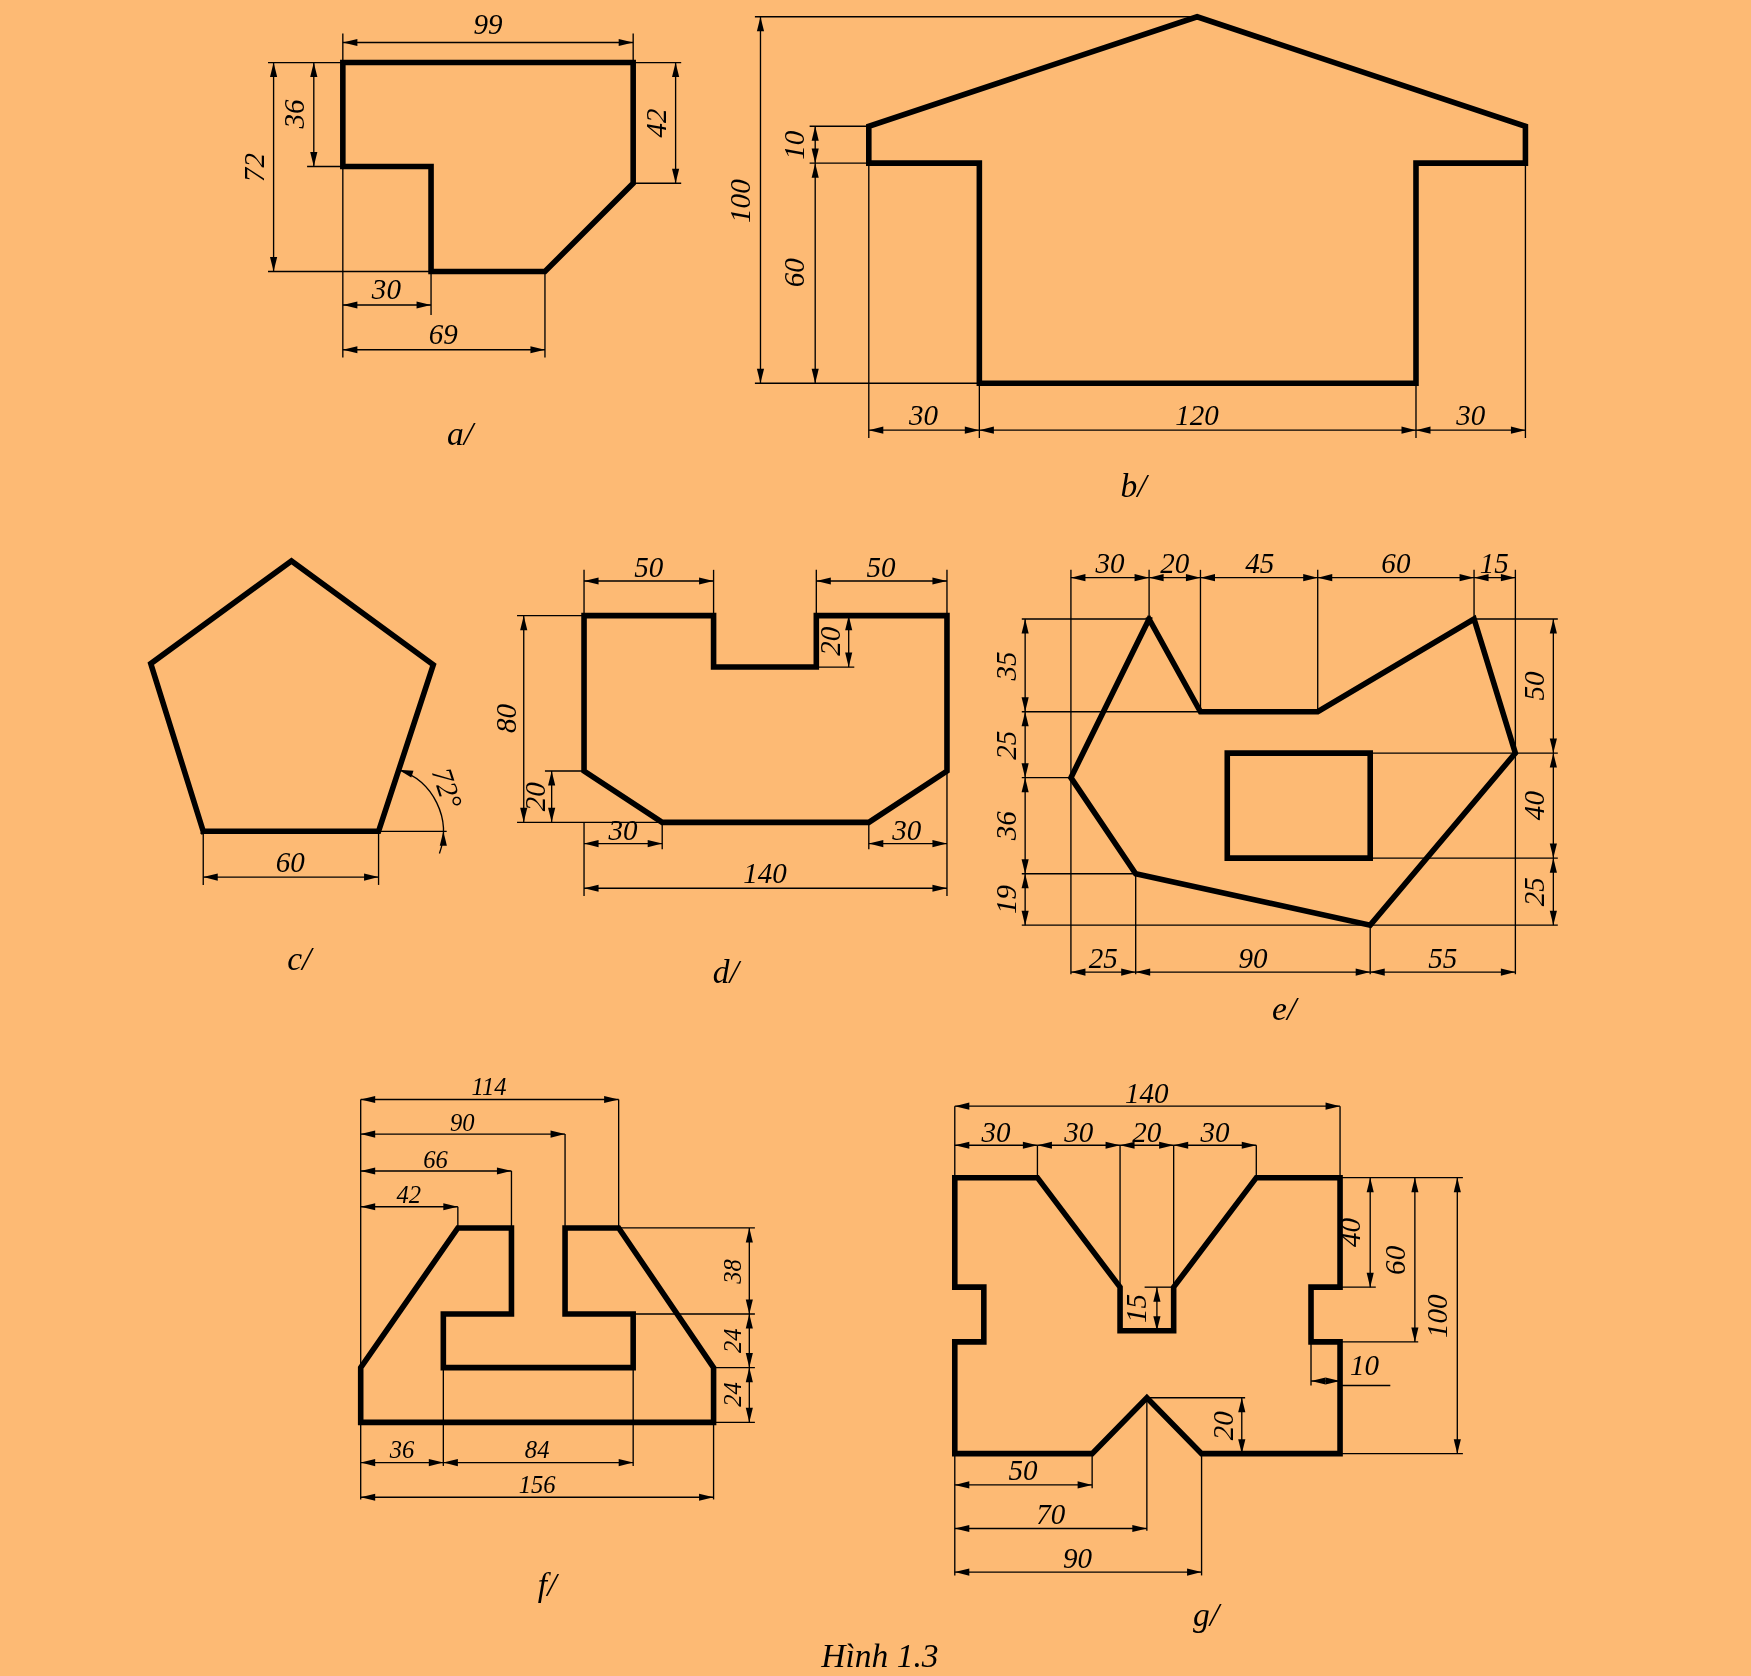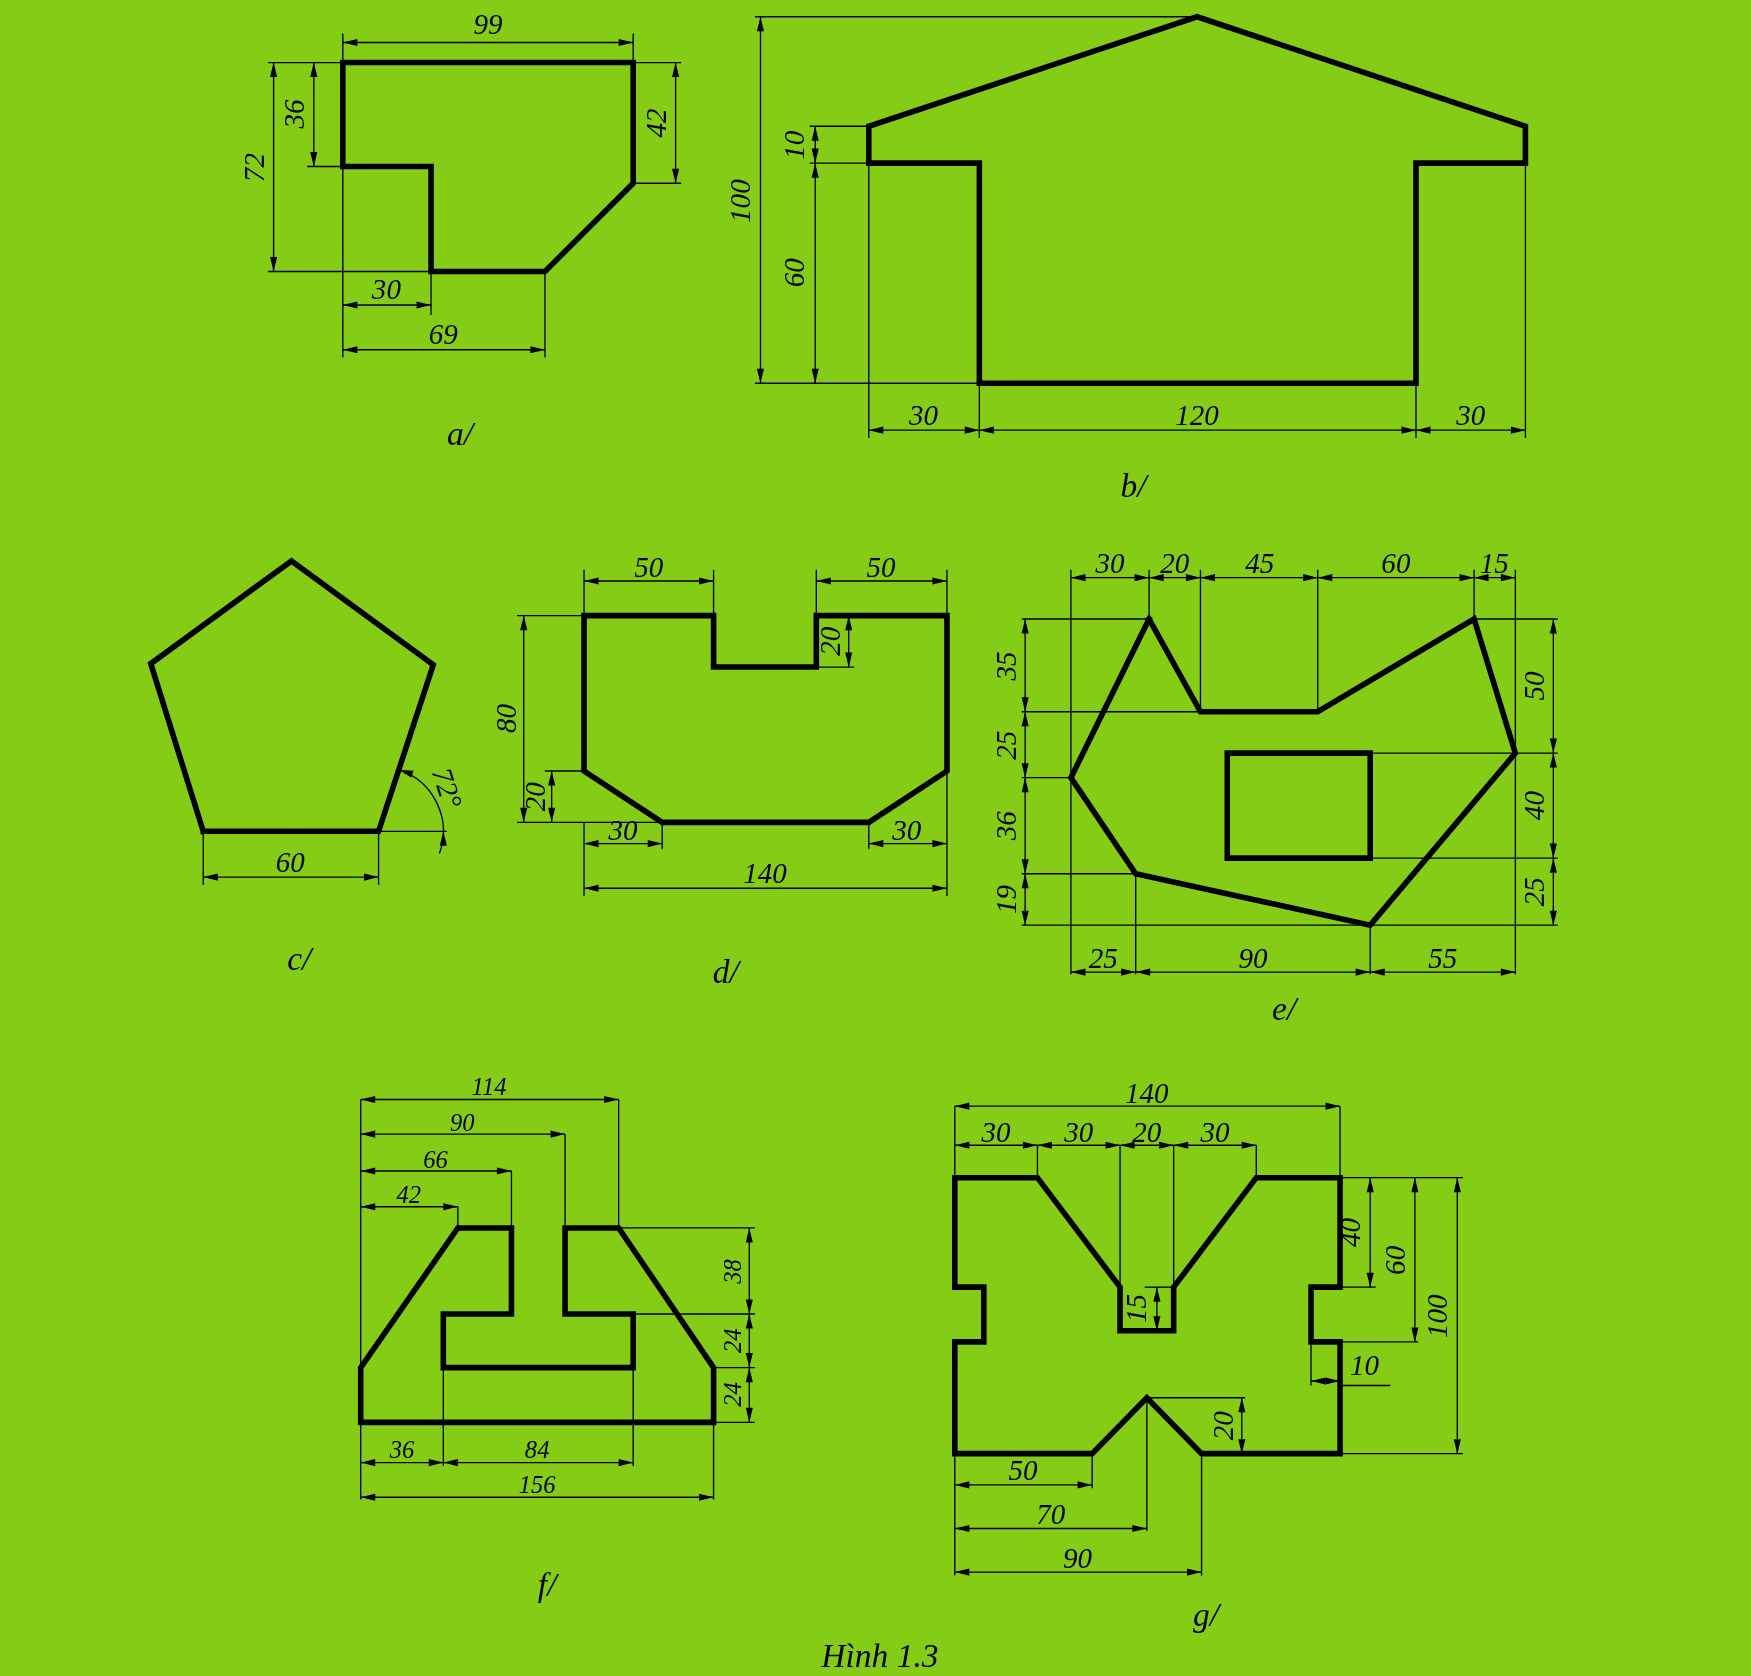--- a/index.html
+++ b/index.html
@@ -1,17 +1,17 @@
 <!DOCTYPE html>
 <html><head>
 <meta charset="utf-8">
 <style>
   html, body { margin: 0; padding: 0; background: #ffffff; }
   body { width: 1751px; height: 1676px; overflow: hidden; }
-  #sheet { position: relative; width: 1751px; height: 1676px; background: #84cc16; }
+  #sheet { position: relative; width: 1751px; height: 1676px; background: #fdba74; }
   #drawing { position: absolute; left: 0; top: 0; width: 1751px; height: 1676px; }
   .outline { fill: none; stroke: #000000; stroke-width: 5; stroke-linejoin: miter; stroke-linecap: square; }
   .thin { fill: none; stroke: #000000; stroke-width: 1.2; }
   .dimtext { font-family: "Liberation Serif", serif; font-style: italic; font-size: 26px; fill: #000000; }
   .dimtext.small { font-size: 22px; }
   .figlabel { font-family: "Liberation Serif", serif; font-style: italic; font-size: 30px; fill: #000000; }
   .caption { font-family: "Liberation Serif", serif; font-style: italic; font-size: 30px; fill: #000000; }
   .arrow { fill: #000000; stroke: none; }
 </style>
 </head>

